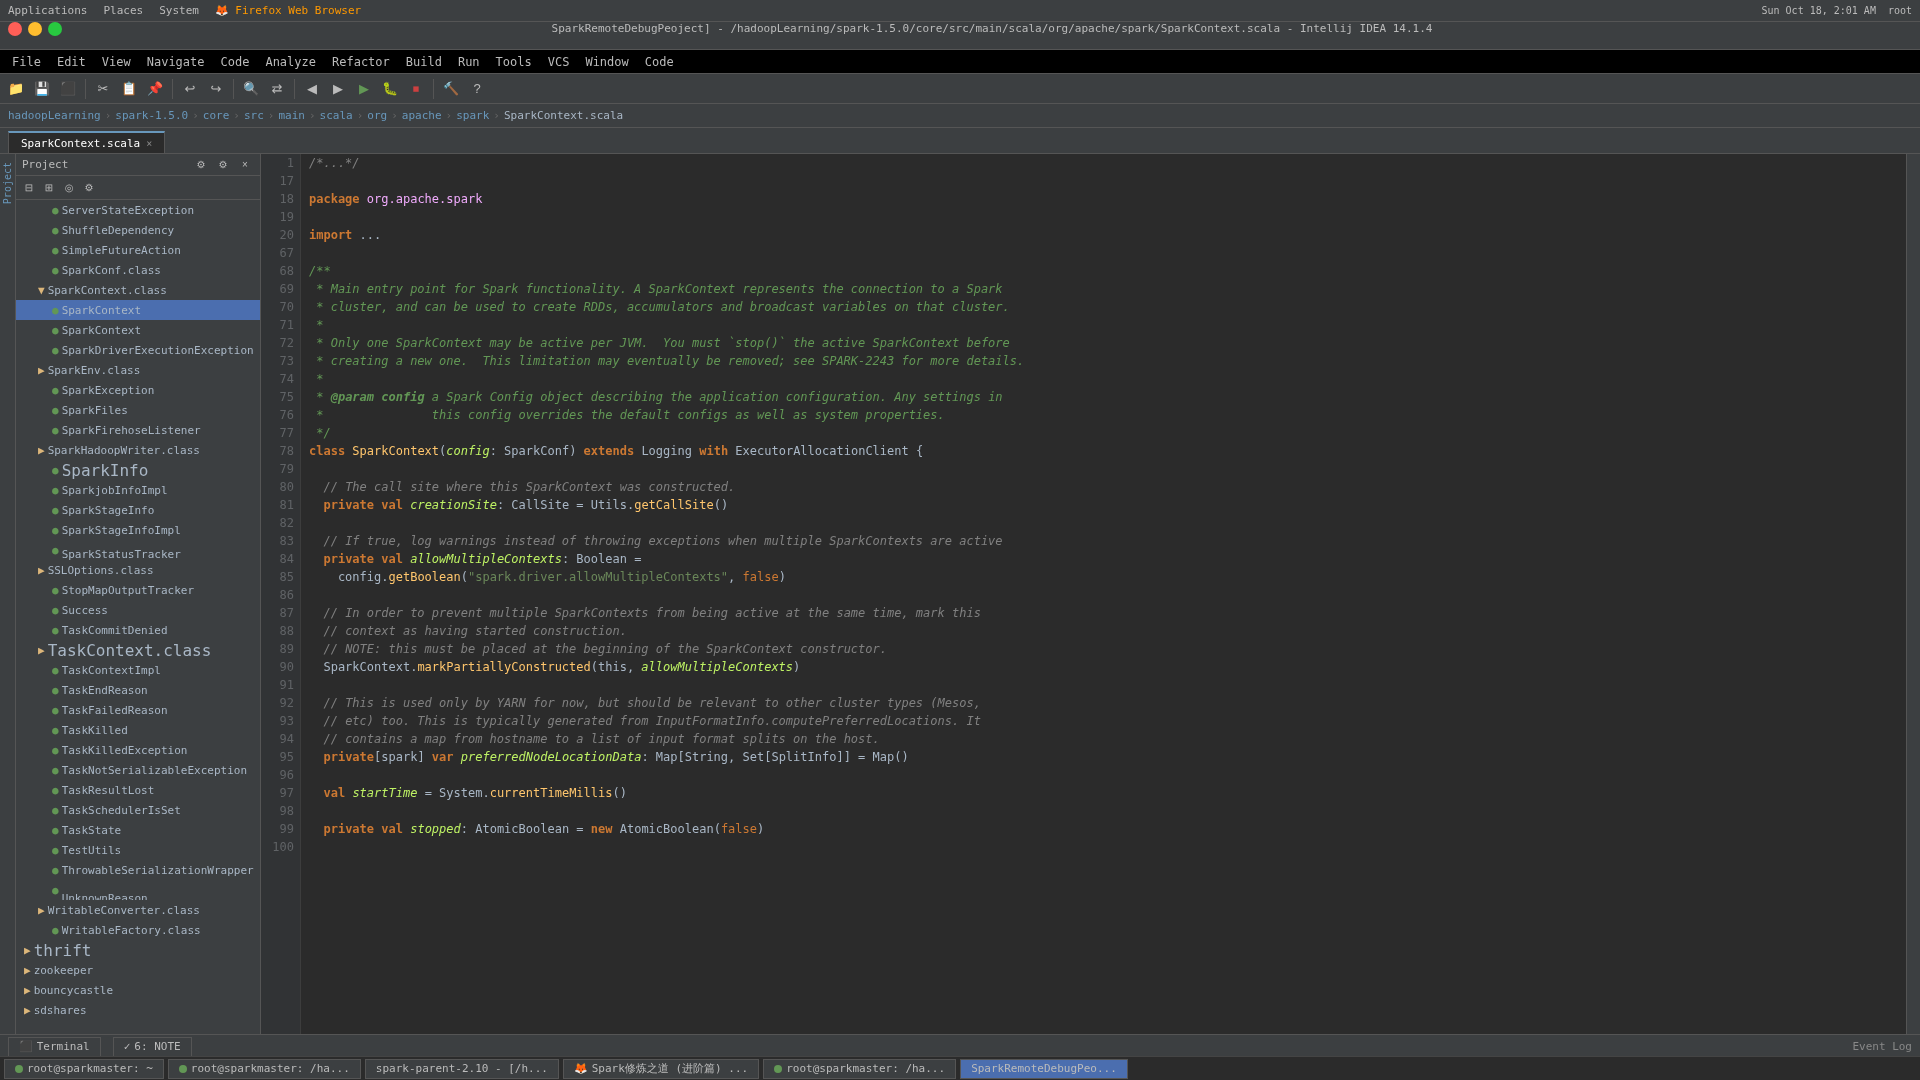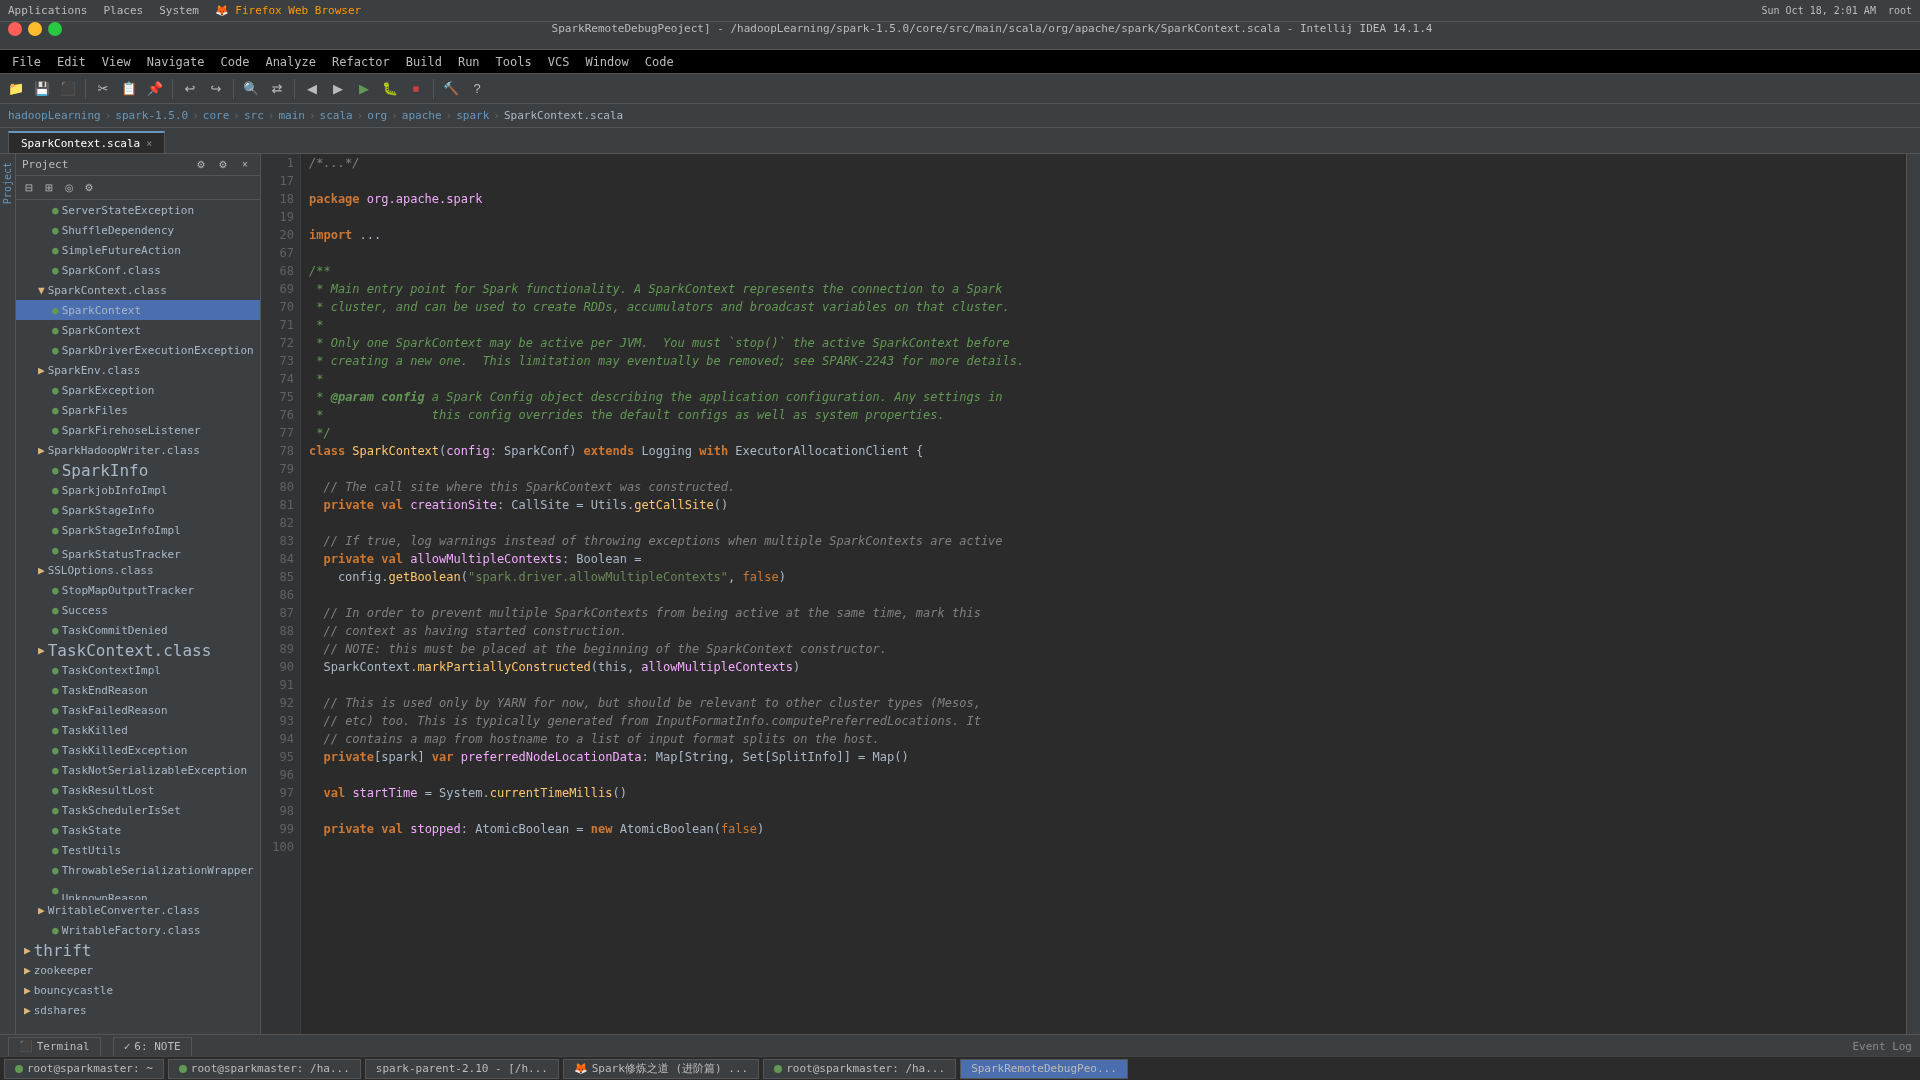--- a/index.html
+++ b/index.html
@@ -222,21 +222,21 @@
 
     
     .kw { color: #cc7832; font-weight: bold; }
     .type { color: #a9b7c6; }
     .string { color: #6a8759; }
     .comment { color: #808080; font-style: italic; }
     .doc-comment { color: #629755; font-style: italic; }
     .doc-param { color: #629755; font-weight: bold; font-style: italic; }
     .fn { color: #ffc66d; }
     .class-name { color: #ffc66d; }
-    .var-name { color: #f0abfc; }
+    .var-name { color: #bef264; font-style: italic; }
     .bool { color: #cc7832; }
     .pkg { color: #f0abfc; }
 
     
     #right-gutter {
       width: 14px;
       background: #3c3f41;
       border-left: 1px solid #555;
     }
 

